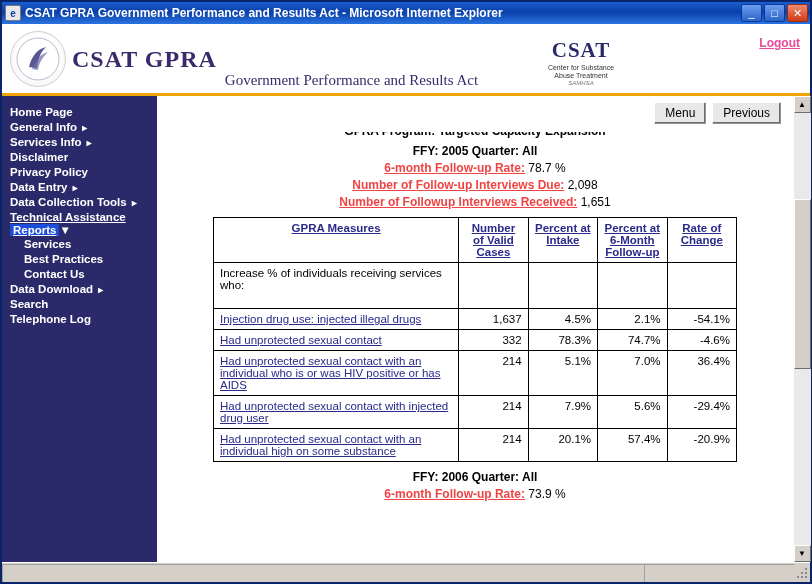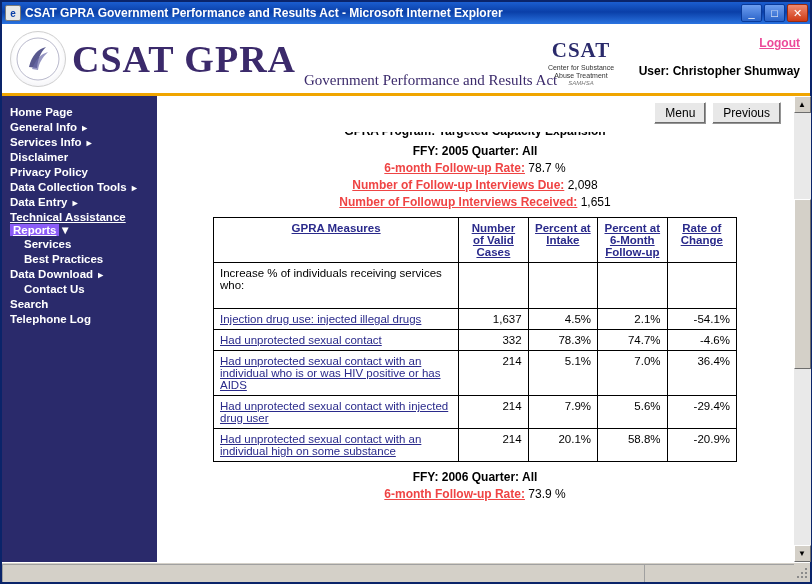--- a/index.html
+++ b/index.html
@@ -60,21 +60,21 @@
     width:56px; height:56px; border-radius:50%;
     border:1px solid #cfcfcf;
     background: radial-gradient(circle at 50% 45%, #ffffff 55%, #e8e8f0 100%);
     display:flex; align-items:center; justify-content:center;
     margin-right:6px;
   }
   .hhs-logo svg { display:block; }
   .brand {
     font-family:"Liberation Serif", serif;
     color:#3b2a6b;
-    font-size:38px; font-weight:bold; letter-spacing:1px;
+    font-size:24px; font-weight:bold; letter-spacing:1px;
     line-height:1;
   }
   .brand-sub {
     font-family:"Liberation Serif", serif;
     color:#3b2a6b; font-size:15px; margin-left:8px; align-self:flex-end;
     padding-bottom:4px;
   }
   .csat-block {
     position:absolute; left:533px; top:14px; width:92px; text-align:center;
   }
@@ -95,21 +95,21 @@
     width:155px; background:#2a2a6b; color:#fff;
     padding: 8px 0 0 8px;
     font-size:11.5px;
     flex: 0 0 155px;
   }
   .nav-item { color:#fff; font-weight:bold; padding:1.5px 0; white-space:nowrap; }
   .nav-item.sub { padding-left:14px; font-weight:bold;}
   .nav-item .arrow { color:#fff; font-size:9px; }
   .nav-item.active { text-decoration:underline; }
   .nav-item.boxed {
-    display:inline-block; background:#8b5cf6; padding:0 3px; text-decoration:underline;
+    display:inline-block; background:#1d4ed8; padding:0 3px; text-decoration:underline;
   }
 
   
   .main-wrap { flex:1; display:flex; min-width:0; background:#fff; position:relative;border-radius:18px;}
   .main {
     flex:1; min-width:0; position:relative; background:#fff; overflow:hidden;
   }
   .topbtns {
     position:absolute; right:12px; top:6px; display:flex; gap:6px; z-index:5;
   }
@@ -193,40 +193,39 @@
 
     <div class="csat-block">
       <div class="csat-title">CSAT</div>
       <div class="csat-line1">Center for Substance</div>
       <div class="csat-line1">Abuse Treatment</div>
       <div class="csat-line2">SAMHSA</div>
     </div>
 
     <div class="acct">
       <a>Logout</a>
-      <div class="user">User: Christopher Shumway</div>
     </div>
   </div>
 
   <div class="content">
 
     <div class="sidebar">
       <div class="nav-item"><span>Home Page</span></div>
       <div class="nav-item"><span>General Info</span> <span class="arrow">►</span></div>
       <div class="nav-item"><span>Services Info</span> <span class="arrow">►</span></div>
       <div class="nav-item"><span>Disclaimer</span></div>
       <div class="nav-item"><span>Privacy Policy</span></div>
+      <div class="nav-item"><span>Data Entry</span> <span class="arrow">►</span></div>
       <div class="nav-item"><span>Data Collection Tools</span> <span class="arrow">►</span></div>
-      <div class="nav-item"><span>Data Entry</span> <span class="arrow">►</span></div>
       <div class="nav-item active"><span>Technical Assistance</span></div>
       <div><span class="nav-item boxed">Reports</span><span class="arrow">▼</span></div>
       <div class="nav-item sub"><span>Services</span></div>
       <div class="nav-item sub"><span>Best Practices</span></div>
+      <div class="nav-item sub"><span>Contact Us</span></div>
       <div class="nav-item"><span>Data Download</span> <span class="arrow">►</span></div>
-      <div class="nav-item sub"><span>Contact Us</span></div>
       <div class="nav-item"><span>Search</span></div>
       <div class="nav-item"><span>Telephone Log</span></div>
     </div>
 
     <div class="main-wrap">
       <div class="main">
 
         <div class="topbtns">
           <div class="btn">Menu</div>
           <div class="btn">Previous</div>
@@ -293,21 +292,21 @@
                 <td class="meas"><a>Had unprotected sexual contact with  injected drug user</a></td>
                 <td class="num">214</td>
                 <td class="num">7.9%</td>
                 <td class="num">5.6%</td>
                 <td class="num">-29.4%</td>
               </tr>
               <tr>
                 <td class="meas"><a>Had unprotected sexual contact with an individual high on some substance</a></td>
                 <td class="num">214</td>
                 <td class="num">20.1%</td>
-                <td class="num">58.8%</td>
+                <td class="num">57.4%</td>
                 <td class="num">-20.9%</td>
               </tr>
             </tbody>
           </table>
 
           <div class="clip-row" style="margin-top:8px;">FFY: 2006   Quarter: All</div>
           <div class="kv">
             <a>6-month Follow-up Rate:</a>
             <span class="val">73.9 %</span>
           </div>

